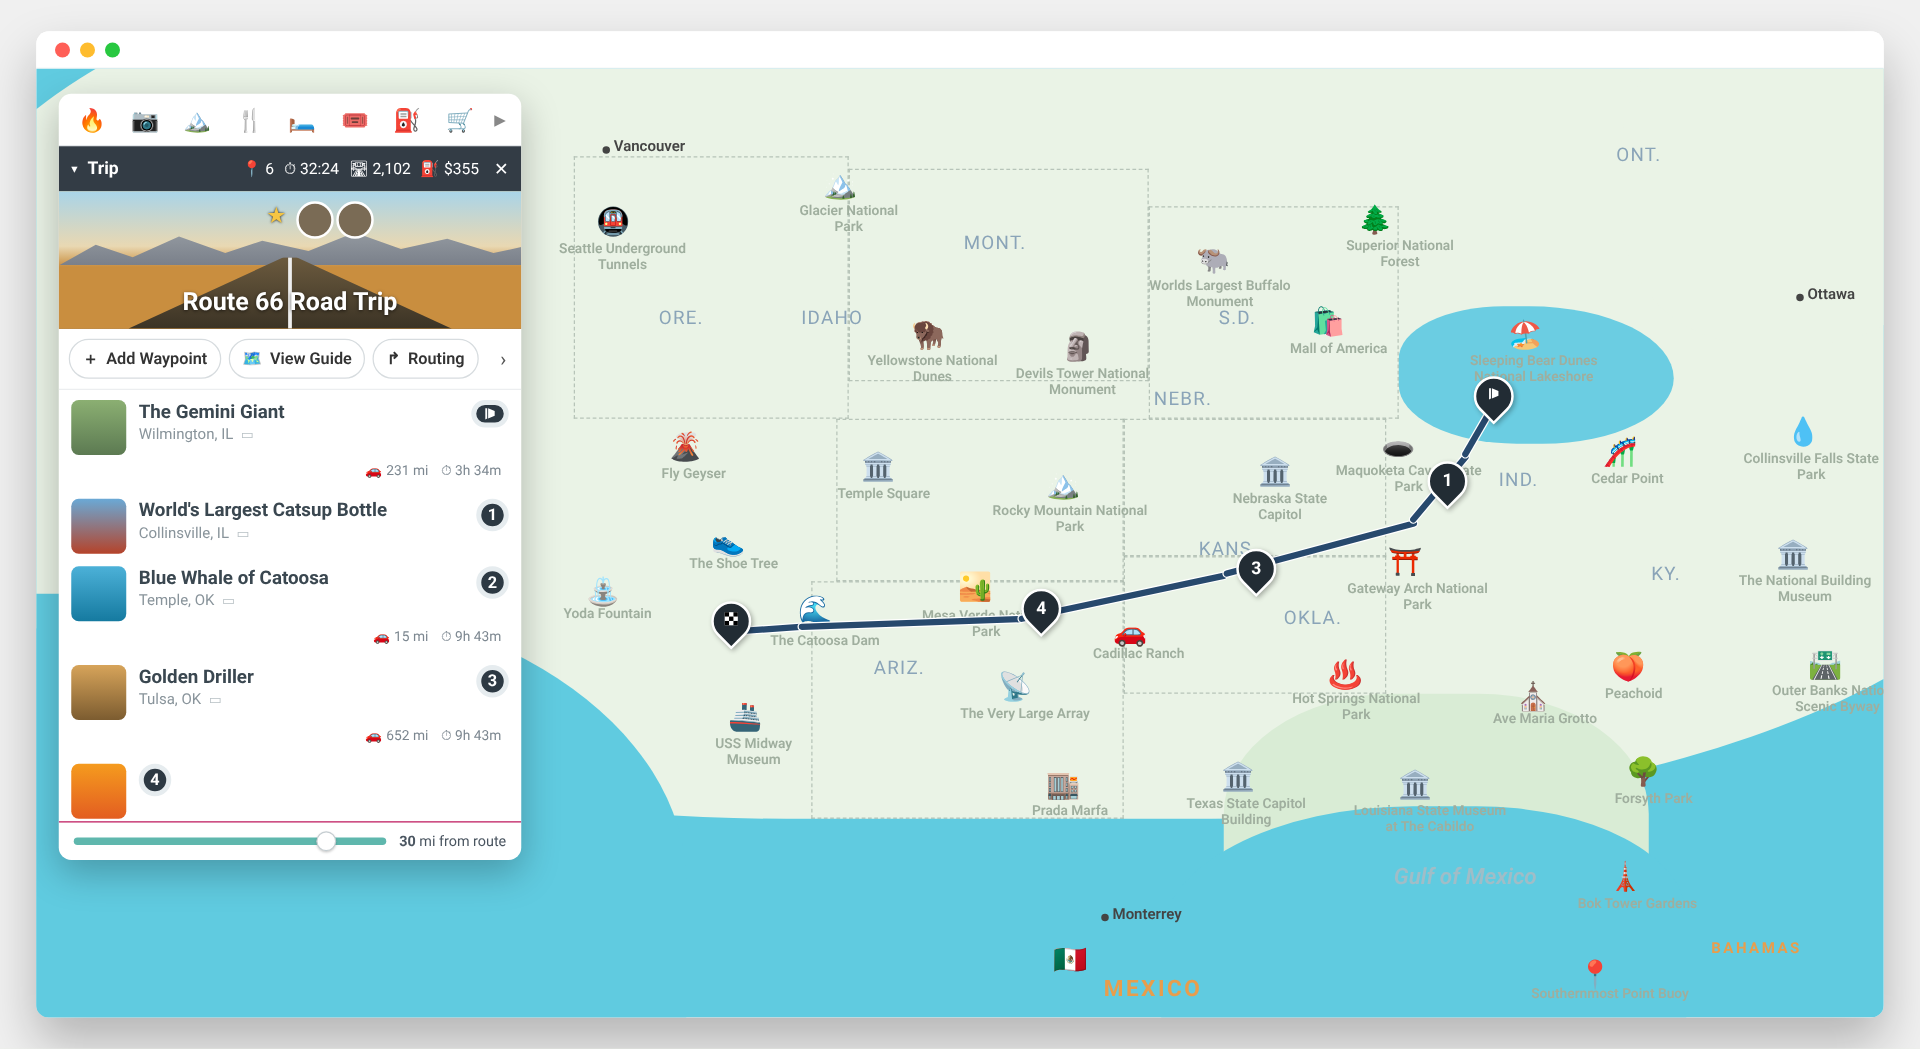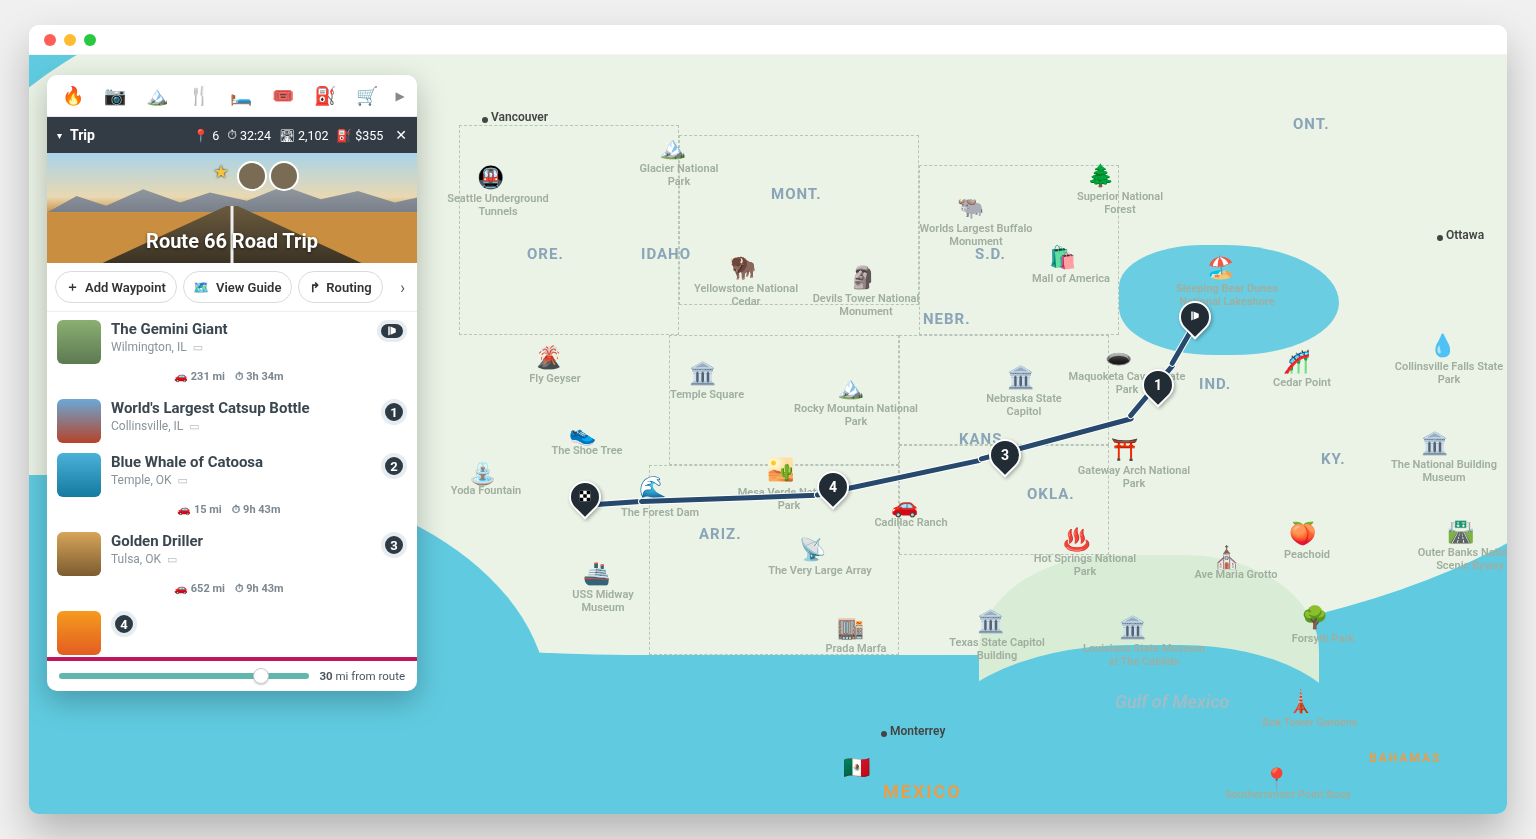--- a/index.html
+++ b/index.html
@@ -13,21 +13,21 @@
   .traffic-dot { width:12px;height:12px;border-radius:50%;}
   .traffic-dot.red{background:#ff5f57;} .traffic-dot.yellow{background:#febc2e;} .traffic-dot.green{background:#28c840;}
 
   .map {
     position:absolute; inset:30px 0 0 0;
     background: linear-gradient(#60cbe0, #60cbe0);
     overflow:hidden;
   }
   .land { position:absolute; background:#eaf3e6; border-radius:40%; }
   .state-line { position:absolute; border:1px dashed rgba(90,110,100,.35); background:transparent; }
-  .state-label { position:absolute; color:#8aa4b8; font-weight:700; font-size:15px; letter-spacing:1px; }
+  .state-label { position:absolute; color:#8aa4b8; font-weight:400; font-size:15px; letter-spacing:1px; }
   .poi-label { position:absolute; color:#9fae9e; font-size:11px; font-weight:600; text-align:center; line-height:1.15; }
   .gulf-label { position:absolute; color:#a0bdc7; font-size:18px; font-style:italic; font-weight:600; }
   .country-label { position:absolute; color:#e89d4c; font-weight:700; font-size:18px; letter-spacing:2px;}
   .city-dot { position:absolute; width:6px;height:6px;border-radius:50%; background:#444;}
   .city-label { position:absolute; color:#444; font-size:12px; font-weight:600;}
 
   .route-line { position:absolute; height:5px; background:#27496d; border-radius:3px; transform-origin:left center; box-shadow:0 0 0 1px #fff;}
   .route-pin {
     position:absolute; width:32px;height:32px; background:#222c34; color:#fff;
     border-radius:50% 50% 50% 0; transform:rotate(-45deg);
@@ -79,24 +79,24 @@
   .thumb.t3{background:linear-gradient(#4cb1d8,#157aa0);}
   .thumb.t4{background:linear-gradient(#d7a45a,#7c5c30);}
   .thumb.t5{background:linear-gradient(#f59b1e,#e35d21);}
   .wp-body{flex:1;min-width:0;}
   .wp-title{font-size:15px;font-weight:700;color:#3a4750;}
   .wp-loc{font-size:12px;color:#89949b;margin-top:2px;display:flex;align-items:center;gap:6px;}
   .book-icon{color:#b8c0c5;font-size:11px;}
   .badge{width:26px;height:26px;border-radius:50%;background:#2d3943;color:#fff;display:flex;align-items:center;justify-content:center;font-size:13px;font-weight:700;border:4px solid #e6ecef;}
   .badge.start{width:30px;height:22px;border-radius:11px;background:#2d3943;border:4px solid #e6ecef;}
   .badge.start svg{width:12px;height:12px;fill:#fff;}
-  .leg{font-size:11px;color:#7c8790;text-align:right;padding:6px 6px 6px 0;display:flex;gap:10px;justify-content:center;font-weight:bold;}
+  .leg{font-size:11px;color:#7c8790;text-align:right;padding:6px 6px 6px 0;display:flex;gap:10px;justify-content:flex-end;}
   .track{position:absolute;right:22px;top:330px;bottom:60px;width:3px;background:#a9d5d3;}
 
-  .slider-row{display:flex;align-items:center;gap:10px;padding:8px 12px;border-top:4px solid #be185d;font-size:11.5px;color:#4a5560;}
+  .slider-row{display:flex;align-items:center;gap:10px;padding:8px 12px;border-top:1px solid #be185d;font-size:11.5px;color:#4a5560;}
   .slider{flex:1;height:6px;background:#5fb7ad;border-radius:3px;position:relative;}
   .slider .knob{position:absolute;right:40px;top:-5px;width:16px;height:16px;border-radius:50%;background:#fff;border:1px solid #c5cdd1;box-shadow:0 1px 2px rgba(0,0,0,.2);}
   .slider-lbl b{font-weight:700;}
 
   .poi-emoji{position:absolute;font-size:22px;text-align:center;}
 </style>
 </head>
 <body>
 
 <div class="window">
@@ -148,21 +148,21 @@
     <div class="gulf-label" style="left:1086px;top:636px;">Gulf of Mexico</div>
     <div class="country-label" style="left:808px;top:726px;margin-left:46px;">MEXICO</div>
     <div class="country-label" style="left:1340px;top:696px;font-size:12px;">BAHAMAS</div>
     <div class="poi-emoji" style="left:814px;top:700px;">🇲🇽</div>
 
     <div class="poi-emoji" style="left:630px;top:80px;">🏔️</div>
       <div class="poi-label" style="left:600px;top:108px;width:100px;">Glacier National Park</div>
     <div class="poi-emoji" style="left:448px;top:110px;">🚇</div>
       <div class="poi-label" style="left:414px;top:138px;width:110px;">Seattle Underground Tunnels</div>
     <div class="poi-emoji" style="left:700px;top:200px;">🦬</div>
-      <div class="poi-label" style="left:662px;top:228px;width:110px;">Yellowstone National Cedar</div>
+      <div class="poi-label" style="left:662px;top:228px;width:110px;">Yellowstone National Dunes</div>
     <div class="poi-emoji" style="left:820px;top:210px;">🗿</div>
       <div class="poi-label" style="left:772px;top:238px;width:130px;">Devils Tower National Monument</div>
     <div class="poi-emoji" style="left:928px;top:140px;">🐃</div>
       <div class="poi-label" style="left:882px;top:168px;width:130px;">Worlds Largest Buffalo Monument</div>
     <div class="poi-emoji" style="left:1058px;top:108px;">🌲</div>
       <div class="poi-label" style="left:1036px;top:136px;width:110px;">Superior National Forest</div>
     <div class="poi-emoji" style="left:1178px;top:200px;">🏖️</div>
       <div class="poi-label" style="left:1138px;top:228px;width:120px;">Sleeping Bear Dunes National Lakeshore</div>
     <div class="poi-emoji" style="left:1020px;top:190px;">🛍️</div>
       <div class="poi-label" style="left:992px;top:218px;width:100px;">Mall of America</div>
@@ -178,21 +178,21 @@
       <div class="poi-label" style="left:508px;top:390px;width:100px;">The Shoe Tree</div>
     <div class="poi-emoji" style="left:440px;top:406px;">⛲</div>
       <div class="poi-label" style="left:412px;top:430px;width:90px;">Yoda Fountain</div>
     <div class="poi-emoji" style="left:660px;top:306px;">🏛️</div>
       <div class="poi-label" style="left:628px;top:334px;width:100px;">Temple Square</div>
     <div class="poi-emoji" style="left:808px;top:320px;">🏔️</div>
       <div class="poi-label" style="left:762px;top:348px;width:130px;">Rocky Mountain National Park</div>
     <div class="poi-emoji" style="left:978px;top:310px;">🏛️</div>
       <div class="poi-label" style="left:940px;top:338px;width:110px;">Nebraska State Capitol</div>
     <div class="poi-emoji" style="left:610px;top:420px;">🌊</div>
-      <div class="poi-label" style="left:576px;top:452px;width:110px;">The Forest Dam</div>
+      <div class="poi-label" style="left:576px;top:452px;width:110px;">The Catoosa Dam</div>
     <div class="poi-emoji" style="left:738px;top:402px;">🏜️</div>
       <div class="poi-label" style="left:700px;top:432px;width:120px;">Mesa Verde National Park</div>
     <div class="poi-emoji" style="left:770px;top:482px;">📡</div>
       <div class="poi-label" style="left:736px;top:510px;width:110px;">The Very Large Array</div>
     <div class="poi-emoji" style="left:862px;top:438px;">🚗</div>
       <div class="poi-label" style="left:832px;top:462px;width:100px;">Cadillac Ranch</div>
     <div class="poi-emoji" style="left:808px;top:560px;">🏬</div>
       <div class="poi-label" style="left:782px;top:588px;width:90px;">Prada Marfa</div>
     <div class="poi-emoji" style="left:948px;top:554px;">🏛️</div>
       <div class="poi-label" style="left:908px;top:582px;width:120px;">Texas State Capitol Building</div>

